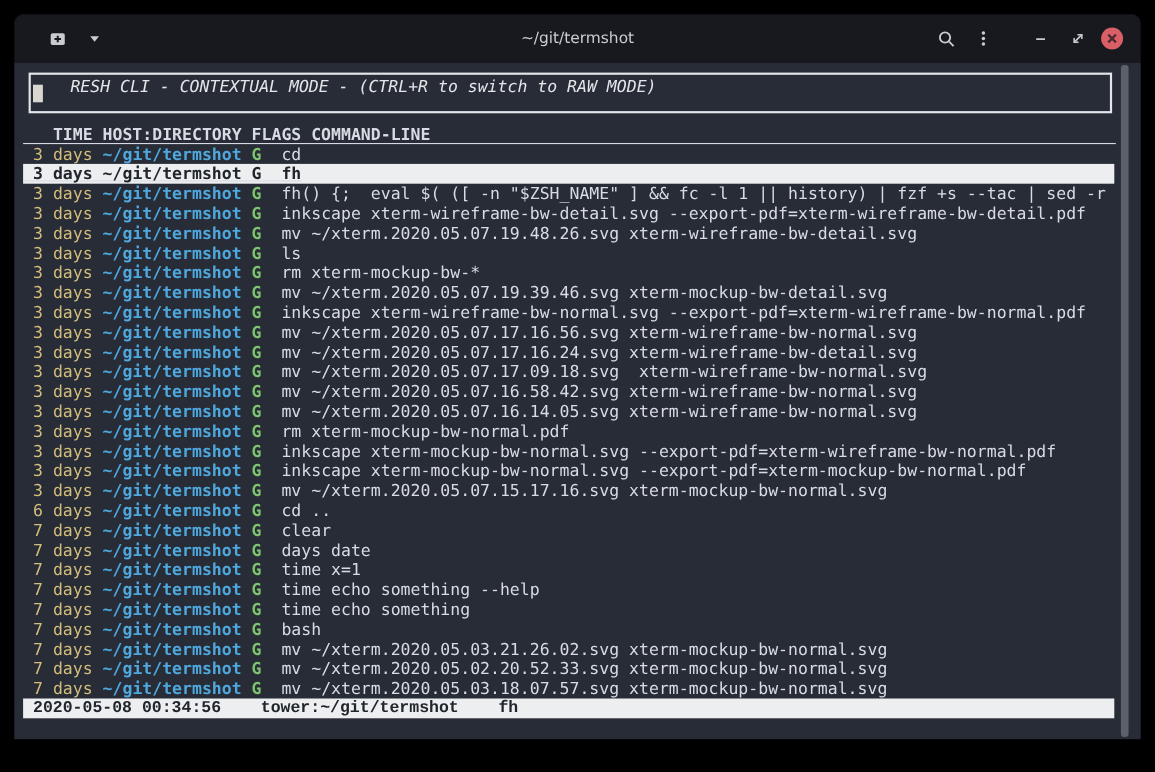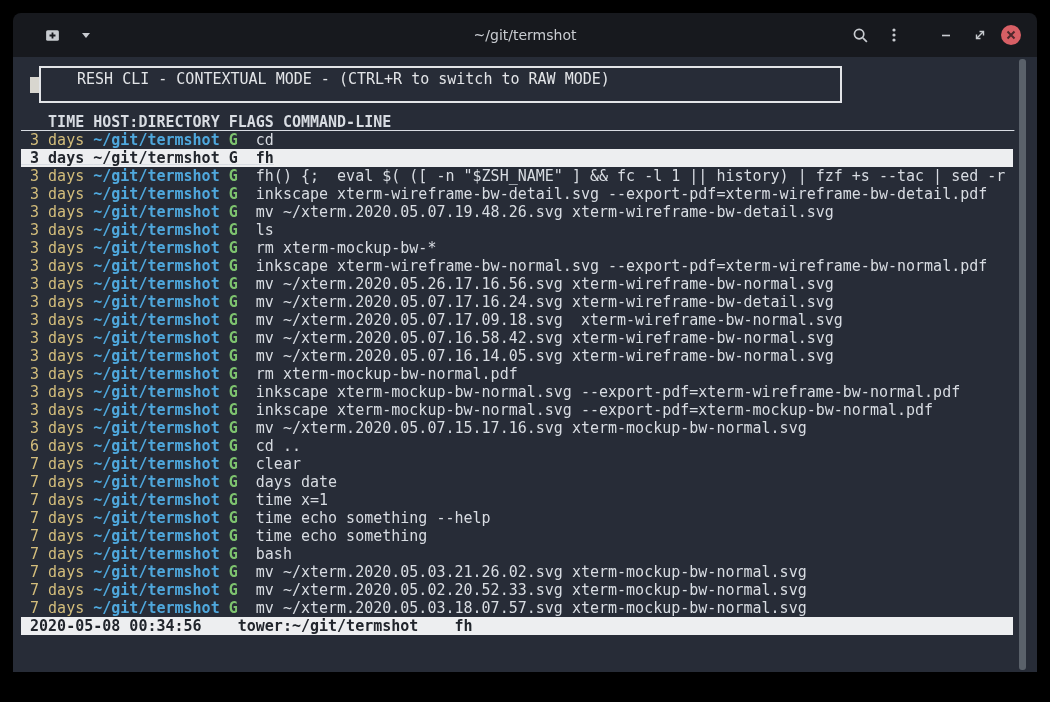--- a/index.html
+++ b/index.html
@@ -24,36 +24,36 @@
     align-items:center;justify-content:center;cursor:pointer;padding:0;}
   .tb-btn svg{display:block;}
   .close-btn{width:20px;height:20px;border-radius:50%;background:var(--close);
     border:none;display:flex;align-items:center;justify-content:center;cursor:pointer;padding:0;}
   .gap-big{margin-left:18px;}
 
   
   .terminal{position:relative;width:1024px;height:615px;background:var(--term-bg);
     overflow:hidden;font-size:15px;line-height:18px;color:var(--term-fg);}
 
-  .tui-box{position:absolute;left:26px;top:9px;width:803px;height:37px;
-    border:2px solid var(--border);}
+  .tui-box{position:absolute;left:13px;top:9px;width:985px;height:37px;
+    border:2px solid var(--border);font-style:italic;}
   .tui-box-title{position:absolute;left:31px;top:2px;height:18px;line-height:18px;
     background:var(--term-bg);padding:0 5px;color:var(--border);white-space:pre;}
   .cursor{position:absolute;left:17px;top:20px;width:9px;height:16px;background:#d8d6cf;}
 
   .rows{position:absolute;left:8px;top:56px;width:992px;}
   .line{height:18px;white-space:pre;}
   .hdr{text-decoration:underline;text-underline-offset:3px;font-weight:bold;}
   .row .t{color:var(--time);}
   .row .d{color:var(--dir);font-weight:bold;}
   .row .f{color:var(--flag);font-weight:bold;}
   .row .c{color:var(--term-fg);}
   .row.selected{background:var(--sel-bg);font-weight:bold;text-decoration:underline;}
   .row.selected .t,.row.selected .d,.row.selected .f,.row.selected .c{color:var(--sel-fg);}
-  .statusbar{background:var(--sel-bg);color:var(--sel-fg);font-weight:bold;}
+  .statusbar{background:var(--sel-bg);color:var(--sel-fg);font-weight:bold;font-family:Liberation Mono, monospace;}
 
   .scrollbar{position:absolute;right:11px;top:2px;width:7px;height:611px;
     background:var(--scroll);border-radius:3px;}
 </style>
 </head>
 <body>
 
 <div class="window">
 
   <div class="titlebar">
@@ -131,22 +131,23 @@
     <div class="rows" id="rows">
       <div class="line hdr" id="hdr">   TIME HOST:DIRECTORY FLAGS COMMAND-LINE                                                                     </div>
       <div id="entries">
           <div class="line row"><span class="t"> 3 days </span><span class="d">~/git/termshot </span><span class="f">G  </span><span class="c">cd</span></div>
           <div class="line row selected"><span class="t"> 3 days </span><span class="d">~/git/termshot </span><span class="f">G  </span><span class="c">fh</span></div>
           <div class="line row"><span class="t"> 3 days </span><span class="d">~/git/termshot </span><span class="f">G  </span><span class="c">fh() {;  eval $( ([ -n "$ZSH_NAME" ] &amp;&amp; fc -l 1 || history) | fzf +s --tac | sed -r</span></div>
           <div class="line row"><span class="t"> 3 days </span><span class="d">~/git/termshot </span><span class="f">G  </span><span class="c">inkscape xterm-wireframe-bw-detail.svg --export-pdf=xterm-wireframe-bw-detail.pdf</span></div>
           <div class="line row"><span class="t"> 3 days </span><span class="d">~/git/termshot </span><span class="f">G  </span><span class="c">mv ~/xterm.2020.05.07.19.48.26.svg xterm-wireframe-bw-detail.svg</span></div>
           <div class="line row"><span class="t"> 3 days </span><span class="d">~/git/termshot </span><span class="f">G  </span><span class="c">ls</span></div>
           <div class="line row"><span class="t"> 3 days </span><span class="d">~/git/termshot </span><span class="f">G  </span><span class="c">rm xterm-mockup-bw-*</span></div>
+          <div class="line row"><span class="t"> 3 days </span><span class="d">~/git/termshot </span><span class="f">G  </span><span class="c">mv ~/xterm.2020.05.07.19.39.46.svg xterm-mockup-bw-detail.svg</span></div>
           <div class="line row"><span class="t"> 3 days </span><span class="d">~/git/termshot </span><span class="f">G  </span><span class="c">inkscape xterm-wireframe-bw-normal.svg --export-pdf=xterm-wireframe-bw-normal.pdf</span></div>
-          <div class="line row"><span class="t"> 3 days </span><span class="d">~/git/termshot </span><span class="f">G  </span><span class="c">mv ~/xterm.2020.05.26.17.16.56.svg xterm-wireframe-bw-normal.svg</span></div>
+          <div class="line row"><span class="t"> 3 days </span><span class="d">~/git/termshot </span><span class="f">G  </span><span class="c">mv ~/xterm.2020.05.07.17.16.56.svg xterm-wireframe-bw-normal.svg</span></div>
           <div class="line row"><span class="t"> 3 days </span><span class="d">~/git/termshot </span><span class="f">G  </span><span class="c">mv ~/xterm.2020.05.07.17.16.24.svg xterm-wireframe-bw-detail.svg</span></div>
           <div class="line row"><span class="t"> 3 days </span><span class="d">~/git/termshot </span><span class="f">G  </span><span class="c">mv ~/xterm.2020.05.07.17.09.18.svg  xterm-wireframe-bw-normal.svg</span></div>
           <div class="line row"><span class="t"> 3 days </span><span class="d">~/git/termshot </span><span class="f">G  </span><span class="c">mv ~/xterm.2020.05.07.16.58.42.svg xterm-wireframe-bw-normal.svg</span></div>
           <div class="line row"><span class="t"> 3 days </span><span class="d">~/git/termshot </span><span class="f">G  </span><span class="c">mv ~/xterm.2020.05.07.16.14.05.svg xterm-wireframe-bw-normal.svg</span></div>
           <div class="line row"><span class="t"> 3 days </span><span class="d">~/git/termshot </span><span class="f">G  </span><span class="c">rm xterm-mockup-bw-normal.pdf</span></div>
           <div class="line row"><span class="t"> 3 days </span><span class="d">~/git/termshot </span><span class="f">G  </span><span class="c">inkscape xterm-mockup-bw-normal.svg --export-pdf=xterm-wireframe-bw-normal.pdf</span></div>
           <div class="line row"><span class="t"> 3 days </span><span class="d">~/git/termshot </span><span class="f">G  </span><span class="c">inkscape xterm-mockup-bw-normal.svg --export-pdf=xterm-mockup-bw-normal.pdf</span></div>
           <div class="line row"><span class="t"> 3 days </span><span class="d">~/git/termshot </span><span class="f">G  </span><span class="c">mv ~/xterm.2020.05.07.15.17.16.svg xterm-mockup-bw-normal.svg</span></div>
           <div class="line row"><span class="t"> 6 days </span><span class="d">~/git/termshot </span><span class="f">G  </span><span class="c">cd ..</span></div>
           <div class="line row"><span class="t"> 7 days </span><span class="d">~/git/termshot </span><span class="f">G  </span><span class="c">clear</span></div>

